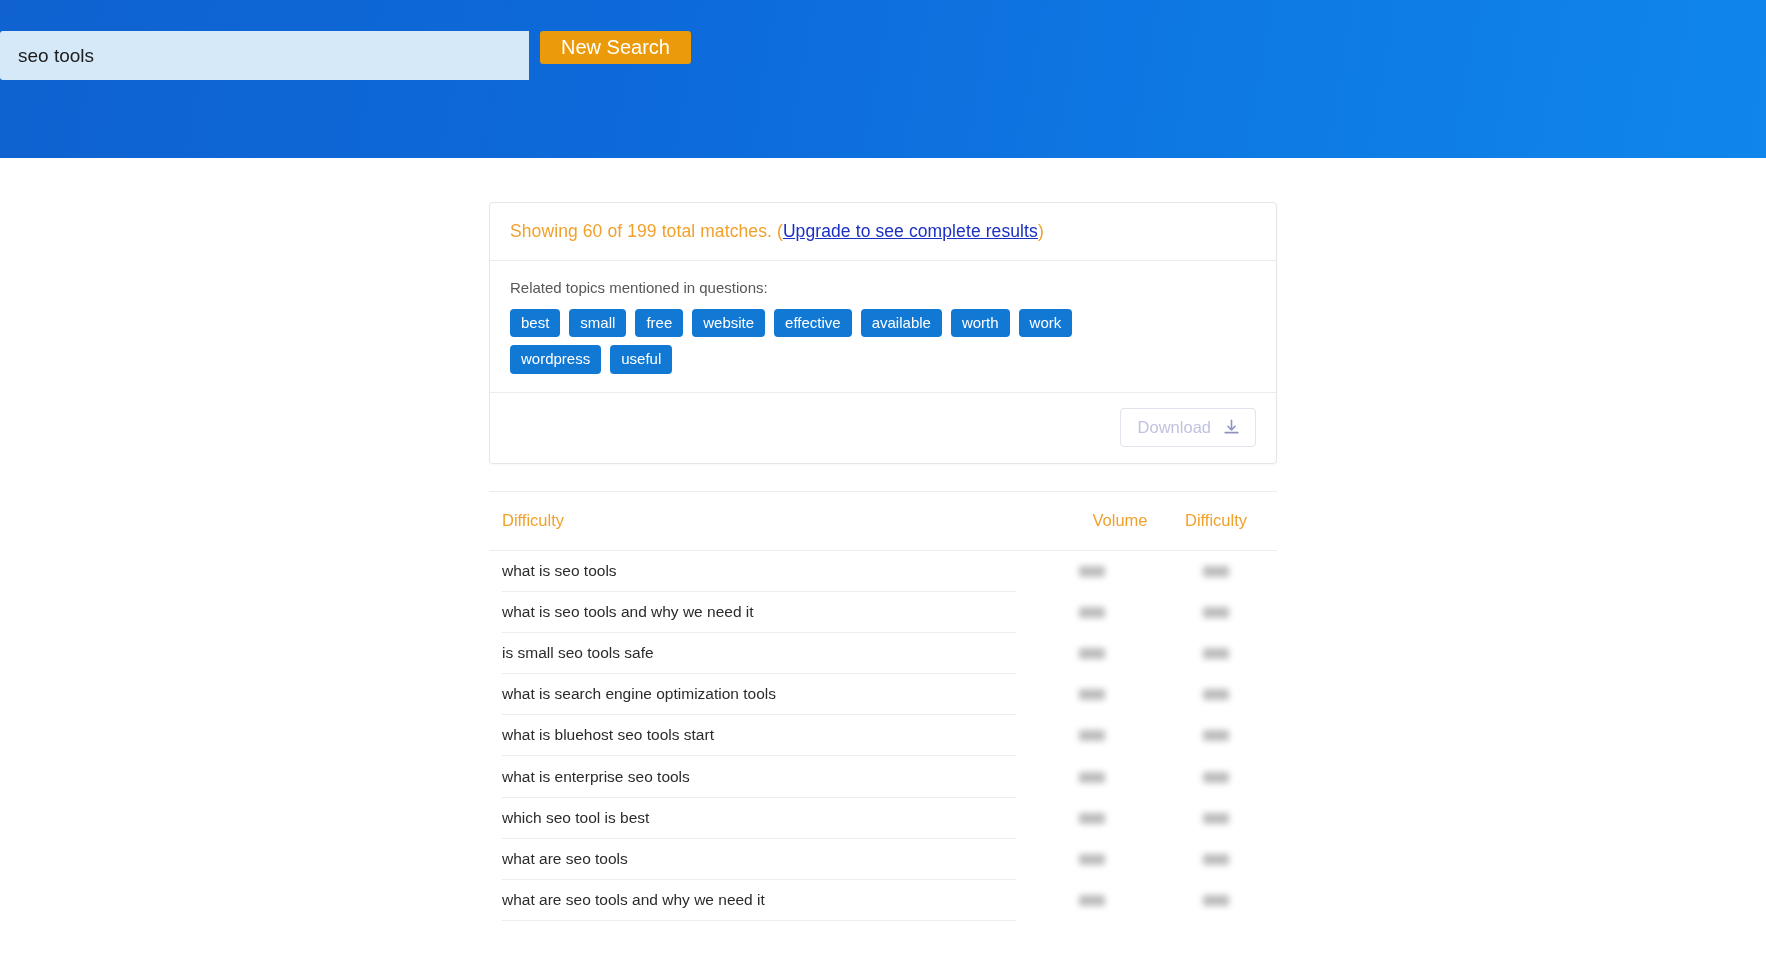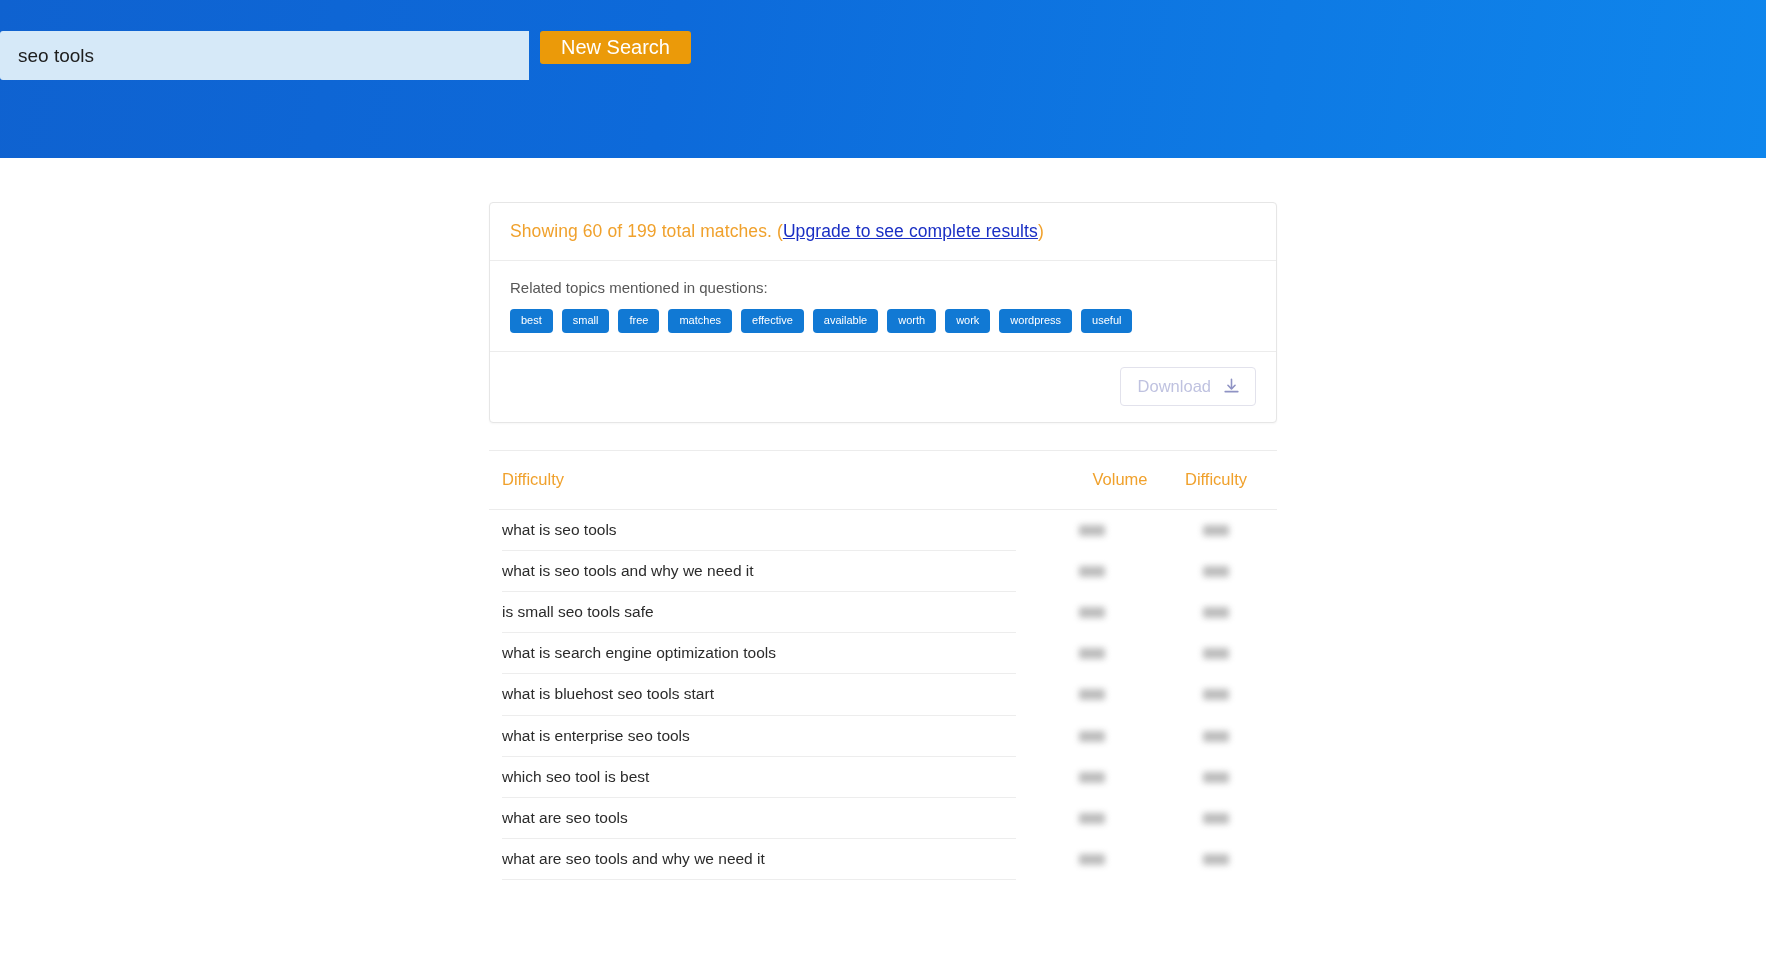--- a/index.html
+++ b/index.html
@@ -95,21 +95,21 @@
   .tags {
     display: flex;
     flex-wrap: wrap;
     gap: 8px 9px;
     max-width: 660px;
   }
   .tag {
     background: #1179d4;
     color: #ffffff;
     border-radius: 4px;
-    font-size: 11px;
+    font-size: 15px;
     padding: 5px 11px 6px 11px;
     line-height: 1.15;
     cursor: pointer;
     white-space: nowrap;
   }
 
   .download-row {
     display: flex;
     justify-content: flex-end;
     padding: 15px 20px 16px 20px;
@@ -203,21 +203,21 @@
         <span>Showing 60 of 199 total matches. (</span><a class="upgrade-link" href="#">Upgrade to see complete results</a><span>)</span>
       </div>
     </div>
 
     <div class="card-section">
       <div class="related-label">Related topics mentioned in questions:</div>
       <div class="tags">
         <span class="tag">best</span>
         <span class="tag">small</span>
         <span class="tag">free</span>
-        <span class="tag">matches</span>
+        <span class="tag">website</span>
         <span class="tag">effective</span>
         <span class="tag">available</span>
         <span class="tag">worth</span>
         <span class="tag">work</span>
         <span class="tag">wordpress</span>
         <span class="tag">useful</span>
       </div>
     </div>
 
     <div class="download-row" style="border-top:1px solid #ececec;">

